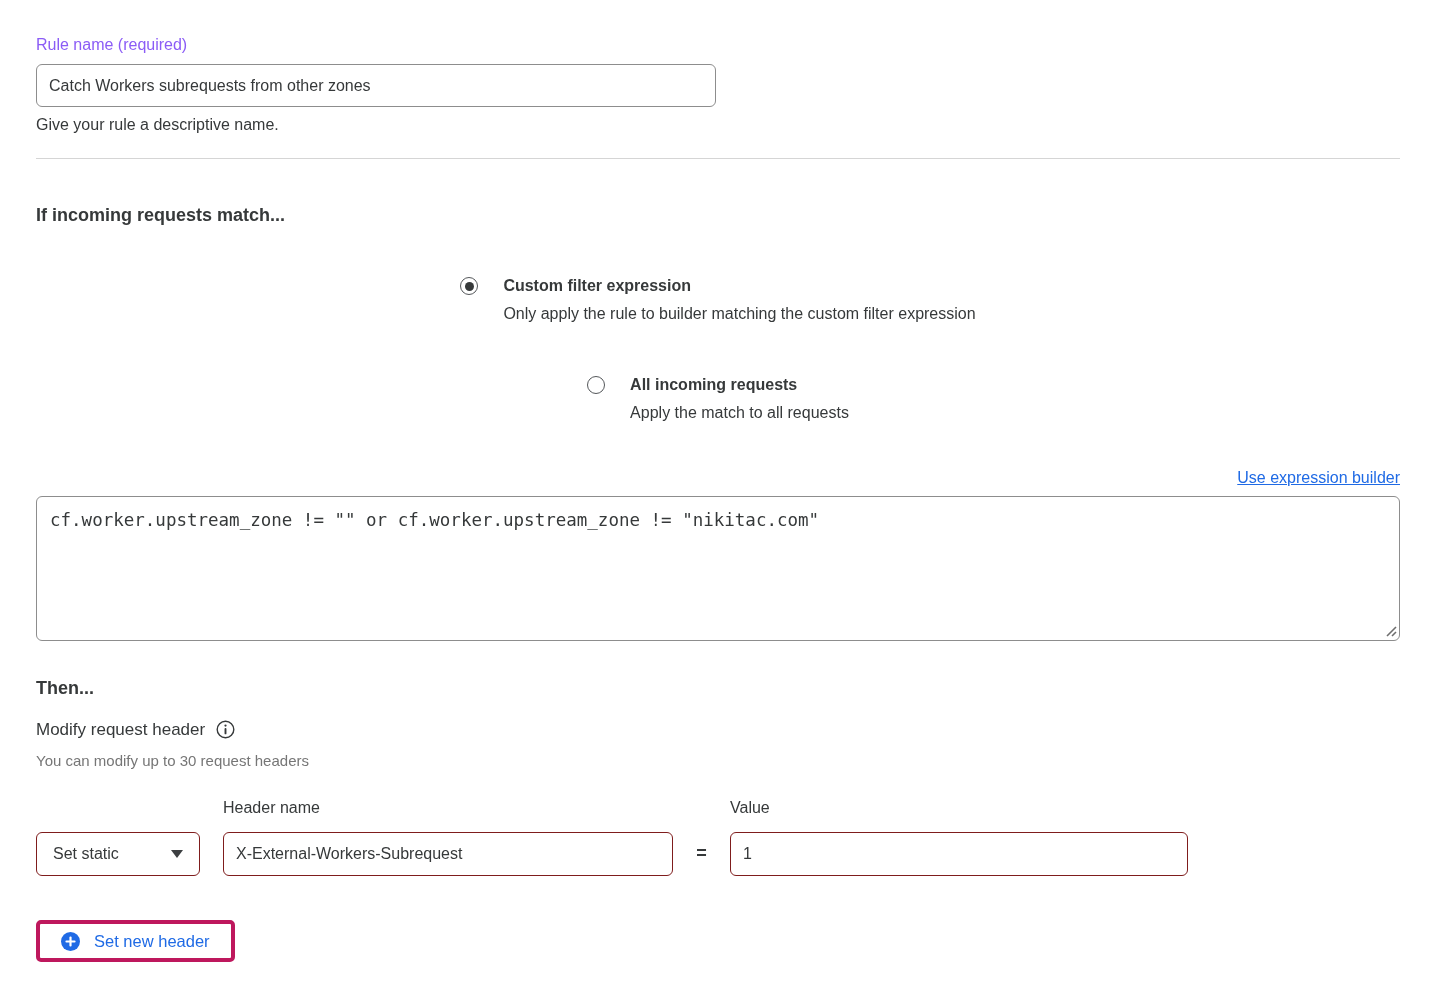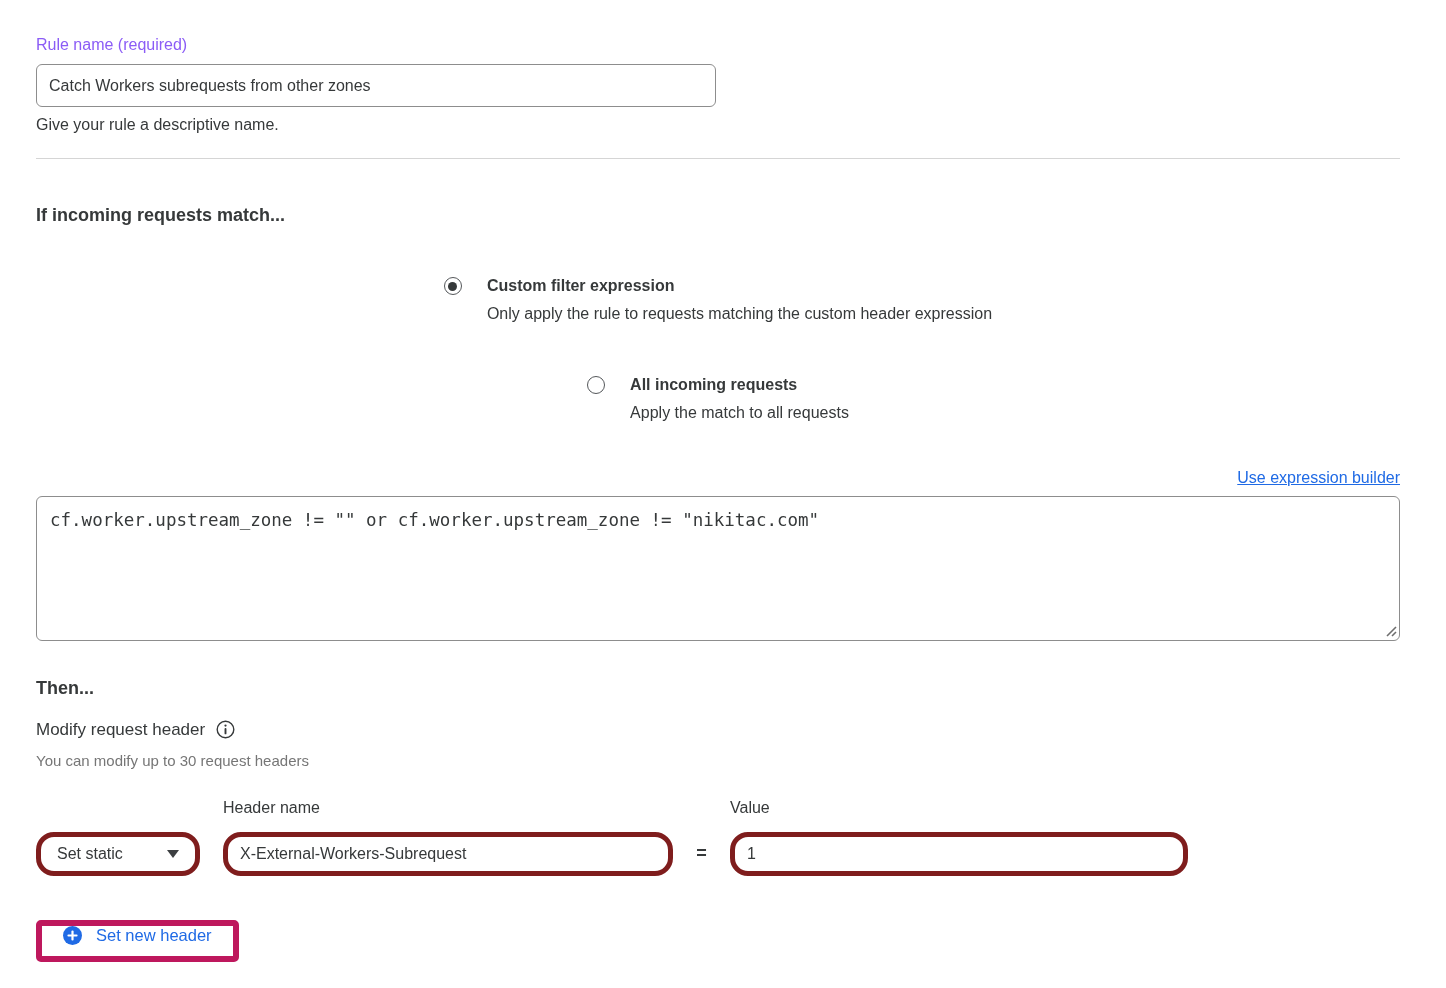--- a/index.html
+++ b/index.html
@@ -113,22 +113,22 @@
   .helper-gray { margin-top: 12px; font-size: 15px; color: #767676; line-height: 18px; }
 
   .header-row {
     margin-top: 28px;
     display: flex;
     align-items: flex-end;
   }
   .col-label { font-size: 16px; color: #36393a; line-height: 19px; margin-bottom: 15px; }
   .ctl {
     height: 44px;
-    border: 5px solid #7f1d1d;
-    border-radius: 18px;
+    border: 1px solid #7f1d1d;
+    border-radius: 6px;
     background: #fff;
     font-family: "Liberation Sans", sans-serif;
     font-size: 16px;
     color: #36393a;
   }
   .op-select {
     width: 164px;
     display: flex;
     align-items: center;
     justify-content: space-between;
@@ -151,23 +151,24 @@
     color: #36393a;
     align-self: flex-end;
     padding-bottom: 12px;
   }
   .value-input { width: 458px; padding: 0 12px; outline: none; }
 
   
   .add-btn {
     margin-top: 44px;
     display: inline-flex;
+    align-items: center;
     height: 42px;
     padding: 0 21px;
-    border: 6px solid #be185d;
+    border: 4px solid #be185d;
     border-radius: 5px;
     background: #fff;
     cursor: pointer;
     font-family: "Liberation Sans", sans-serif;
   }
   .add-btn-label {
     margin-left: 14px;
     font-size: 16.5px;
     color: #1f6ae5;
   }
@@ -187,21 +188,21 @@
   <hr class="divider">
 
   
   <div class="section-heading">If incoming requests match...</div>
 
   <div class="radio-group">
     <div class="radio-item">
       <span class="radio-circle checked"></span>
       <span class="radio-texts">
         <div class="radio-label">Custom filter expression</div>
-        <div class="radio-desc">Only apply the rule to requests matching the custom header expression</div>
+        <div class="radio-desc">Only apply the rule to builder matching the custom filter expression</div>
       </span>
     </div>
     <div class="radio-item">
       <span class="radio-circle"></span>
       <span class="radio-texts">
         <div class="radio-label">All incoming requests</div>
         <div class="radio-desc">Apply the match to all requests</div>
       </span>
     </div>
   </div>

